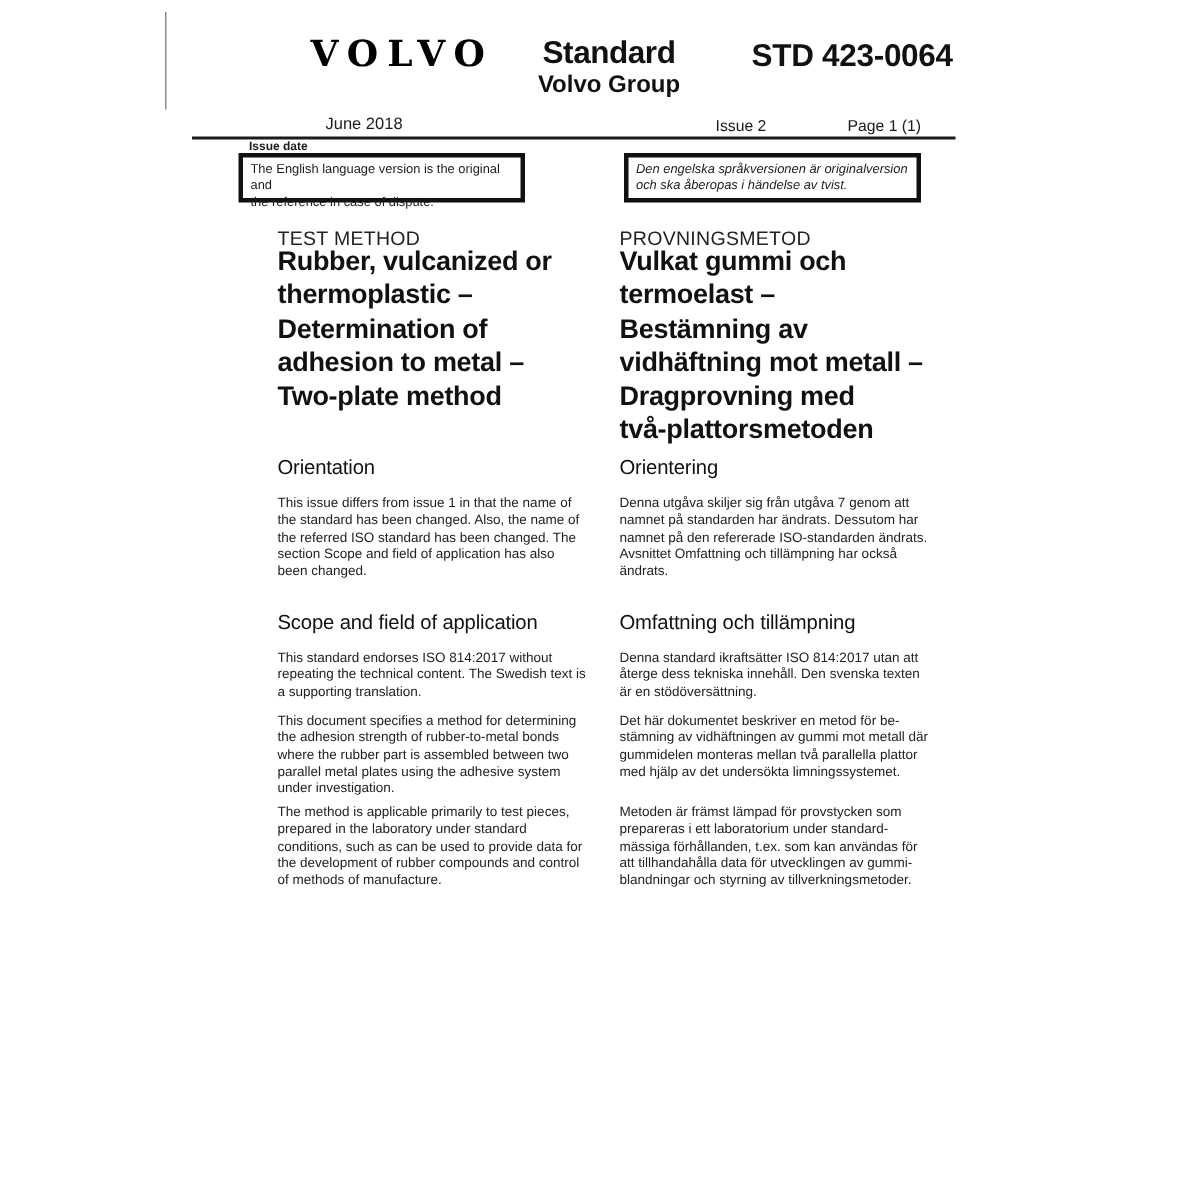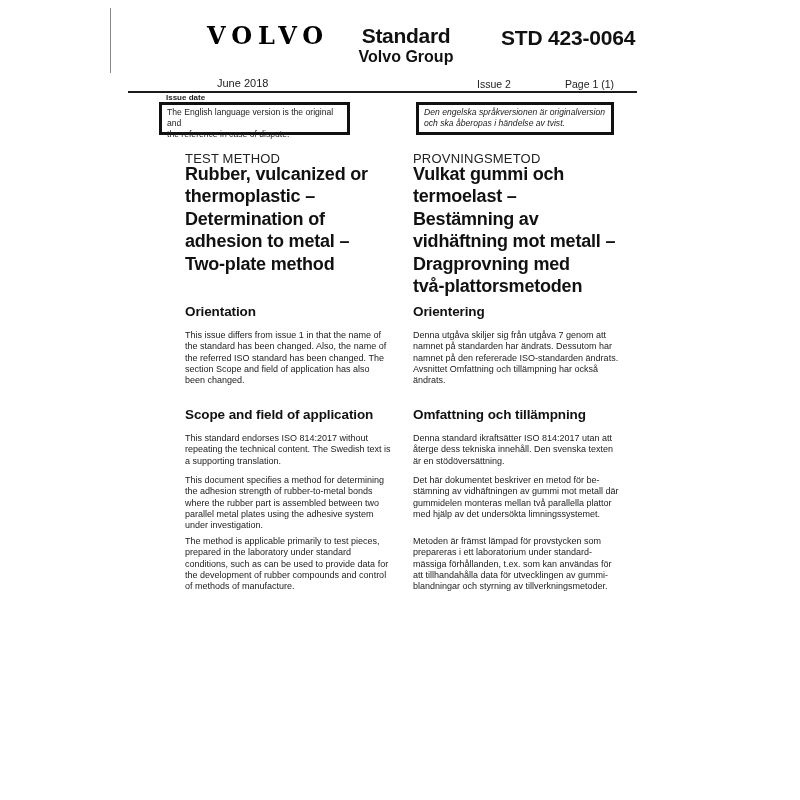--- a/index.html
+++ b/index.html
@@ -97,21 +97,21 @@
     top: 163px;
     font-size: 18px;
     font-weight: 700;
     letter-spacing: -0.2px;
     line-height: 22.4px;
     white-space: pre-line;
     color: #111;
   }
   .section-heading {
     font-size: 13.5px;
-    font-weight: 700;
+    font-weight: 400;
     letter-spacing: -0.1px;
     color: #111;
   }
   .heading-orientation { top: 304px; }
   .heading-scope { top: 407px; }
 
   .body-para {
     font-size: 9px;
     line-height: 11.3px;
     white-space: pre-line;

